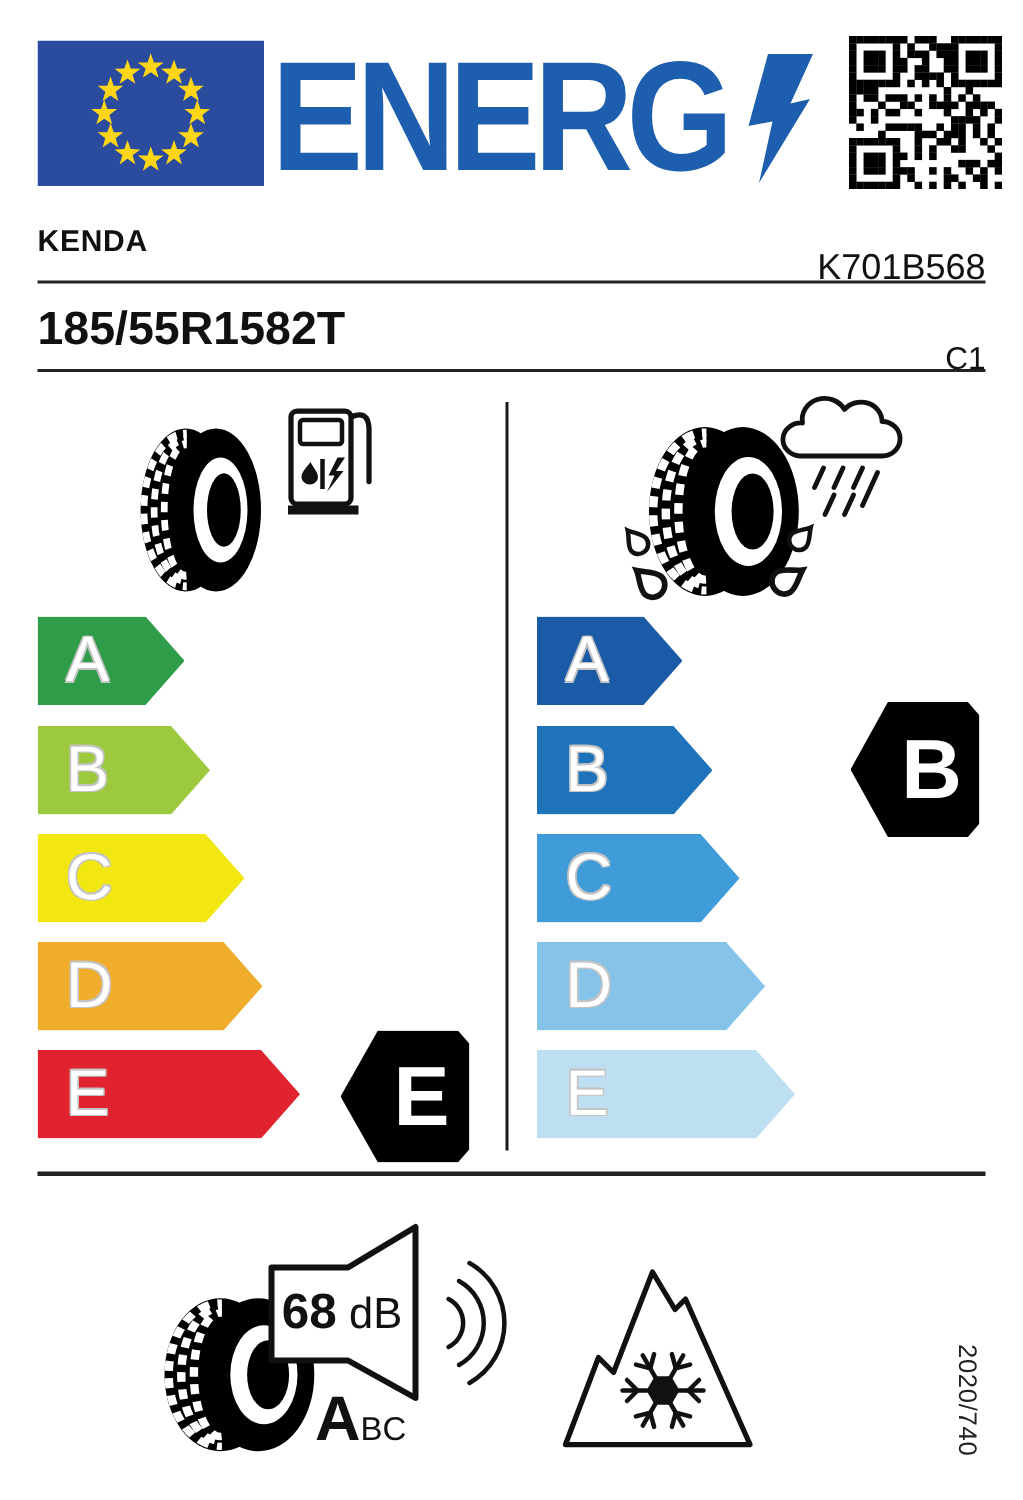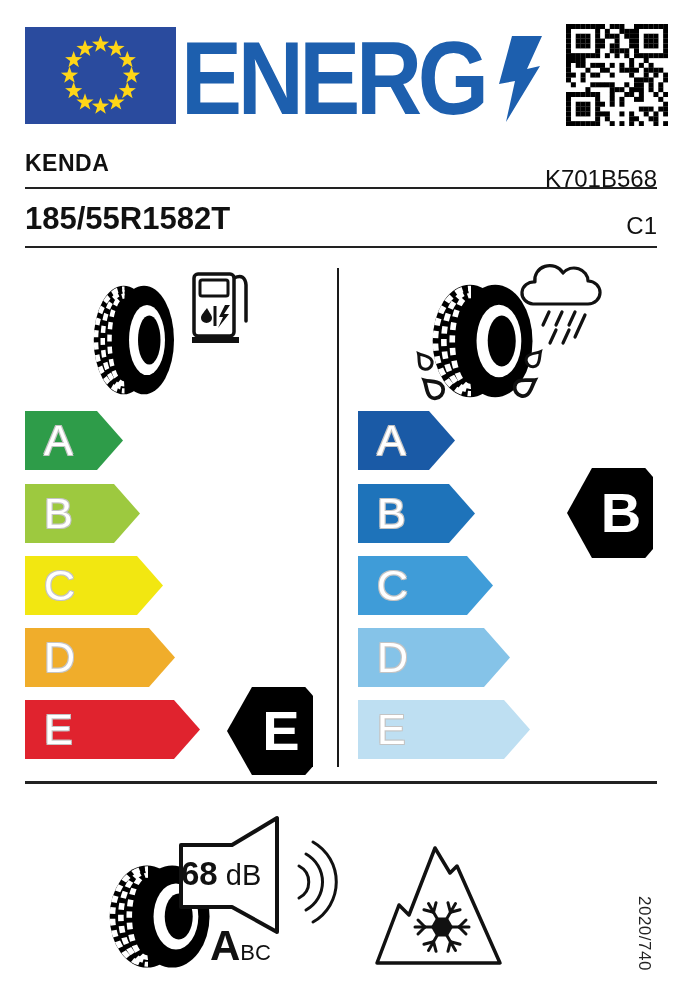--- a/index.html
+++ b/index.html
@@ -4,24 +4,24 @@
 <style>
   html,body{margin:0;padding:0;background:#fff;}
   body{width:682px;height:1000px;position:relative;overflow:hidden;
        font-family:"Liberation Sans",sans-serif;color:#111;}
   .abs{position:absolute;}
 
   
   #energ-title{left:181px;top:26px;font-size:104px;font-weight:bold;color:#1d5fae;
     letter-spacing:-5px;transform:scaleX(.88);transform-origin:left top;line-height:1;}
   
-  #brand{left:25px;top:150px;font-size:23px;font-weight:bold;letter-spacing:.5px;}
+  #brand{left:25px;top:150px;font-size:20px;font-weight:bold;letter-spacing:.5px;}
   #model{right:25px;top:165px;font-size:24px;}
   #tire-size{left:25px;top:201px;font-size:31px;font-weight:bold;}
-  #tire-class{right:25px;top:212px;font-size:24px;}
+  #tire-class{right:25px;top:228px;font-size:21px;}
   .hrule{left:25px;width:632px;background:#222;}
   #rule1{top:187px;height:2px;}
   #rule2{top:246px;height:2px;}
   #rule3{top:781px;height:3px;}
   #vdivider{left:337px;top:268px;width:2px;height:499px;background:#1a1a1a;}
 
   
   .scale-arrow{position:absolute;height:59px;
     clip-path:polygon(0 0,calc(100% - 26px) 0,100% 50%,calc(100% - 26px) 100%,0 100%);
     display:flex;align-items:center;}
@@ -32,21 +32,21 @@
 
   
   .rating-arrow{position:absolute;background:#000;
     clip-path:polygon(0 50%,29% 0,91% 0,100% 10%,100% 90%,91% 100%,29% 100%);
     display:flex;align-items:center;justify-content:center;}
   .rating-arrow span{color:#fff;font-size:56px;font-weight:bold;margin-left:22px;line-height:1;}
   #fuel-rating{left:227px;top:687px;width:86px;height:88px;}
   #wet-rating{left:567px;top:468px;width:86px;height:90px;}
 
   
-  #noise-db{left:181px;top:855px;width:94px;font-size:29px;white-space:nowrap;}
+  #noise-db{left:181px;top:855px;width:94px;text-align:center;font-size:29px;white-space:nowrap;}
   #noise-db b{font-size:33px;}
   #noise-class{left:210px;top:925px;display:flex;align-items:baseline;}
   #noise-class .big{font-size:42px;font-weight:bold;line-height:1;}
   #noise-class .small{font-size:22px;line-height:1;}
   #regulation{left:634px;top:896px;height:82px;font-size:17px;color:#222;
     writing-mode:vertical-rl;letter-spacing:.5px;}
   svg{display:block;}
 </style>
 </head>
 <body>

